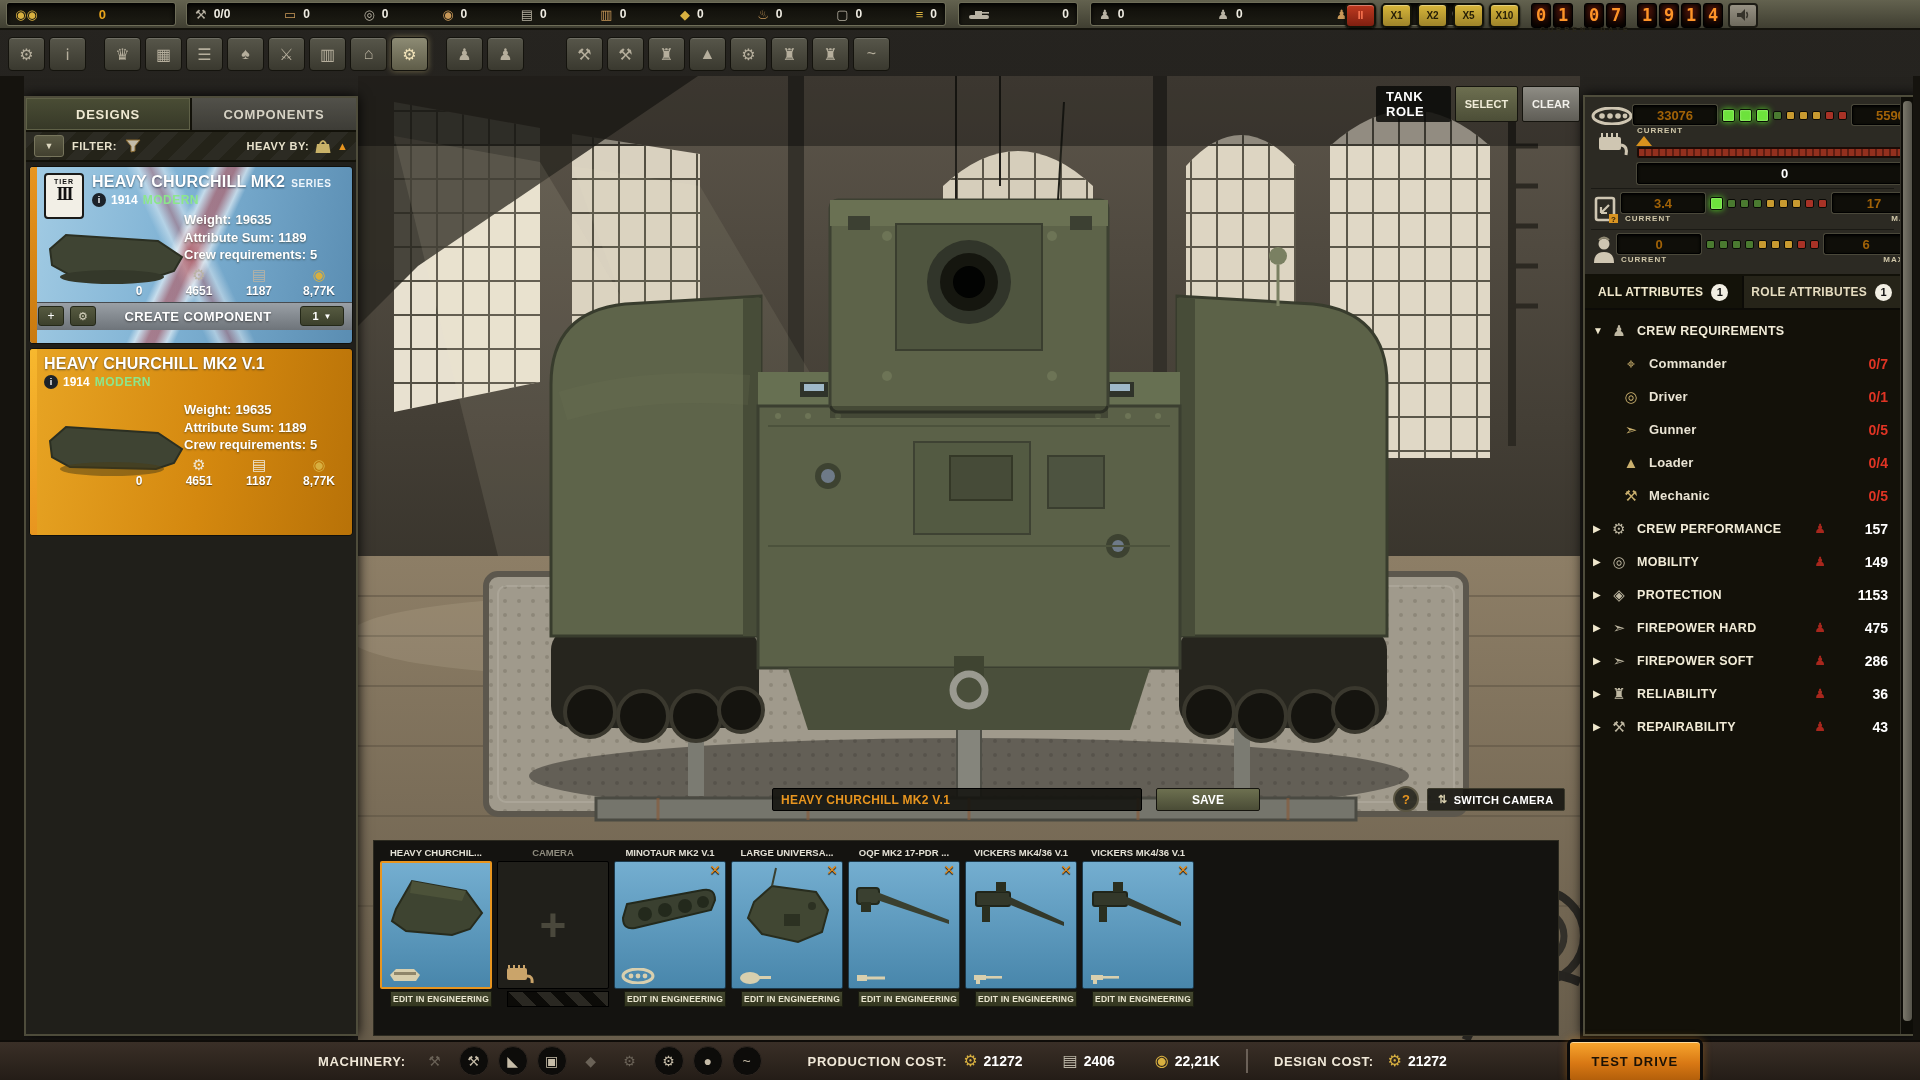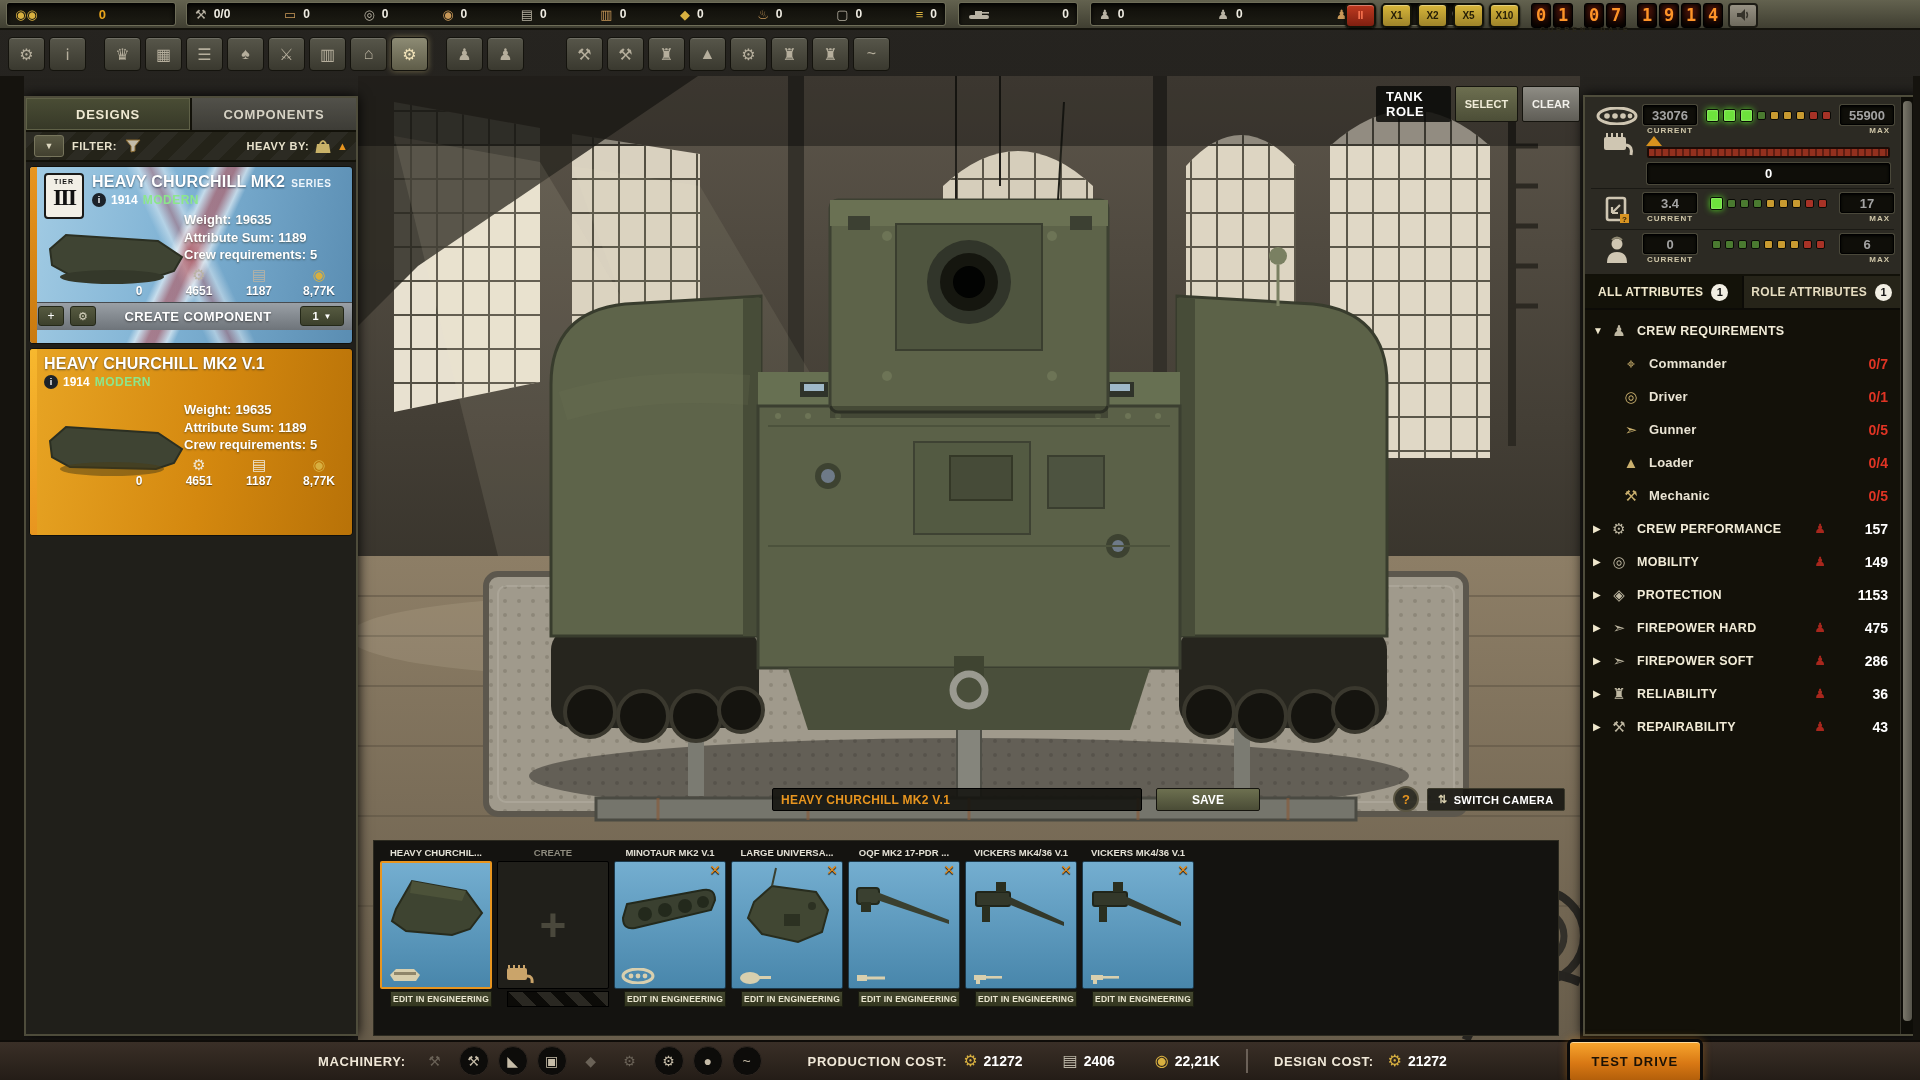--- a/index.html
+++ b/index.html
@@ -76,21 +76,21 @@
   .card-blue { background:linear-gradient(100deg,#a3cce4 0%,#7fb2d4 45%,#5a8db2 100%); }
   .card-blue .jack { position:absolute; inset:0;
     background:
       linear-gradient(115deg,transparent 44%,rgba(255,255,255,.55) 46%,rgba(200,70,70,.5) 49%,rgba(200,70,70,.5) 51%,rgba(255,255,255,.55) 54%,transparent 56%),
       linear-gradient(65deg,transparent 44%,rgba(255,255,255,.4) 47%,rgba(200,70,70,.35) 50%,rgba(255,255,255,.4) 53%,transparent 56%); }
   .card-orange { background:linear-gradient(100deg,#e8a524 0%,#d4880f 55%,#b87208 100%); }
   .card-body { position:relative; z-index:2; padding:6px 8px 4px 14px; }
   .tier-badge { float:left; width:40px; height:46px; margin-right:8px; background:#f2efe6;
     border:2px solid #1a1a18; border-radius:4px; text-align:center; color:#111; }
   .tier-word { font-size:7px; font-weight:bold; letter-spacing:1px; margin-top:3px; }
-  .tier-num { font-size:24px; font-weight:bold; letter-spacing:-2px; line-height:1;
+  .tier-num { font-size:18px; font-weight:bold; letter-spacing:-2px; line-height:1;
     font-family:"Liberation Serif","DejaVu Serif",serif; }
   .dc-title { font-size:16px; font-weight:800; color:#fff; text-shadow:0 1px 2px rgba(10,30,50,.6);
     letter-spacing:.2px; display:inline; }
   .dc-suffix { font-size:10px; font-weight:bold; color:#eef5fb; margin-left:6px; letter-spacing:.6px; }
   .dc-meta { margin-top:2px; display:flex; align-items:center; gap:5px; }
   .info-dot { width:14px; height:14px; border-radius:50%; background:#1c2229; color:#fff;
     font-size:9px; font-weight:bold; display:flex; align-items:center; justify-content:center; }
   .dc-year { color:#fff; font-size:12px; font-weight:bold; }
   .dc-era { color:#8ce68c; font-size:12px; font-weight:bold; letter-spacing:.5px; }
   .dc-stats { margin:4px 0 0 140px; }
@@ -186,22 +186,22 @@
     background:linear-gradient(90deg,#7a776a,#55534a); cursor:pointer; }
   .rp-header { height:30px; background:linear-gradient(#403d2f,#2b291e);
     border-bottom:2px solid #121109; color:#ecdfb8; font-size:15px; font-weight:800;
     letter-spacing:.8px; display:flex; align-items:center; justify-content:center; }
   .gauges { background:#2c2a23; padding:4px 6px 6px 6px; border-bottom:2px solid #121109; }
   .gauge-row { display:flex; align-items:flex-start; padding:4px 0; border-bottom:1px solid #1a1914; }
   .gauge-row:last-child { border-bottom:none; }
   .g-icons { width:52px; display:flex; flex-direction:column; align-items:center; gap:6px; padding-top:2px; }
   .g-right { flex:1; }
   .g-line { display:flex; align-items:center; gap:5px; }
-  .g-box { width:54px; height:20px; background:#0f0e09; border:1px solid #000;
-    box-shadow:inset 0 1px 3px #000, 0 0 0 1px #4a483a; border-radius:2px; color:#a3a3a3;
+  .g-box { width:84px; height:20px; background:#0f0e09; border:1px solid #000;
+    box-shadow:inset 0 1px 3px #000, 0 0 0 1px #4a483a; border-radius:2px; color:#a16207;
     font-size:13px; font-weight:bold; display:flex; align-items:center; justify-content:center; }
   .g-labels { display:flex; justify-content:space-between; padding:1px 4px 0 4px; }
   .g-lab { font-size:8px; font-weight:bold; letter-spacing:1px; color:#cfc6a8; }
   .leds { flex:1; display:flex; align-items:center; gap:4px; justify-content:center; }
   .led { border-radius:2px; border:1px solid #0a0a06; }
   .led.G { width:13px; height:13px; background:#6de23c; box-shadow:0 0 6px #51d024, inset 0 0 2px #c8ffa8; }
   .led.g { width:9px; height:9px; background:#4a7a30; }
   .led.y { width:9px; height:9px; background:#c89a30; }
   .led.r { width:9px; height:9px; background:#a83226; }
   .slider-wrap { position:relative; margin:12px 4px 4px 4px; }
@@ -685,21 +685,21 @@
             </svg>
           <svg class="slot-mini" width="34" height="18" viewBox="0 0 34 18">
               <polygon points="2,10 8,4 26,4 32,10 28,16 6,16" fill="#d8cfae"></polygon>
               <rect x="6" y="7" width="22" height="3" fill="#8f866a"></rect>
             </svg>
         </div>
         <div class="slot-footer">EDIT IN ENGINEERING</div>
       </div>
 
       <div class="slot">
-        <div class="slot-title empty">CREATE</div>
+        <div class="slot-title empty">CAMERA</div>
         <div class="slot-card empty">
           <span class="plus-glyph">+</span>
           <svg class="slot-mini" width="30" height="20" viewBox="0 0 30 20">
               <rect x="3" y="4" width="20" height="12" rx="2" fill="#caa46a"></rect>
               <path d="M5,4 v-3 M10,4 v-3 M15,4 v-3 M20,4 v-3" stroke="#caa46a" stroke-width="2"></path>
               <path d="M23,12 q6,0 5,7" stroke="#caa46a" stroke-width="3" fill="none"></path>
             </svg>
         </div>
         <div class="slot-footer hatched"></div>
       </div>

